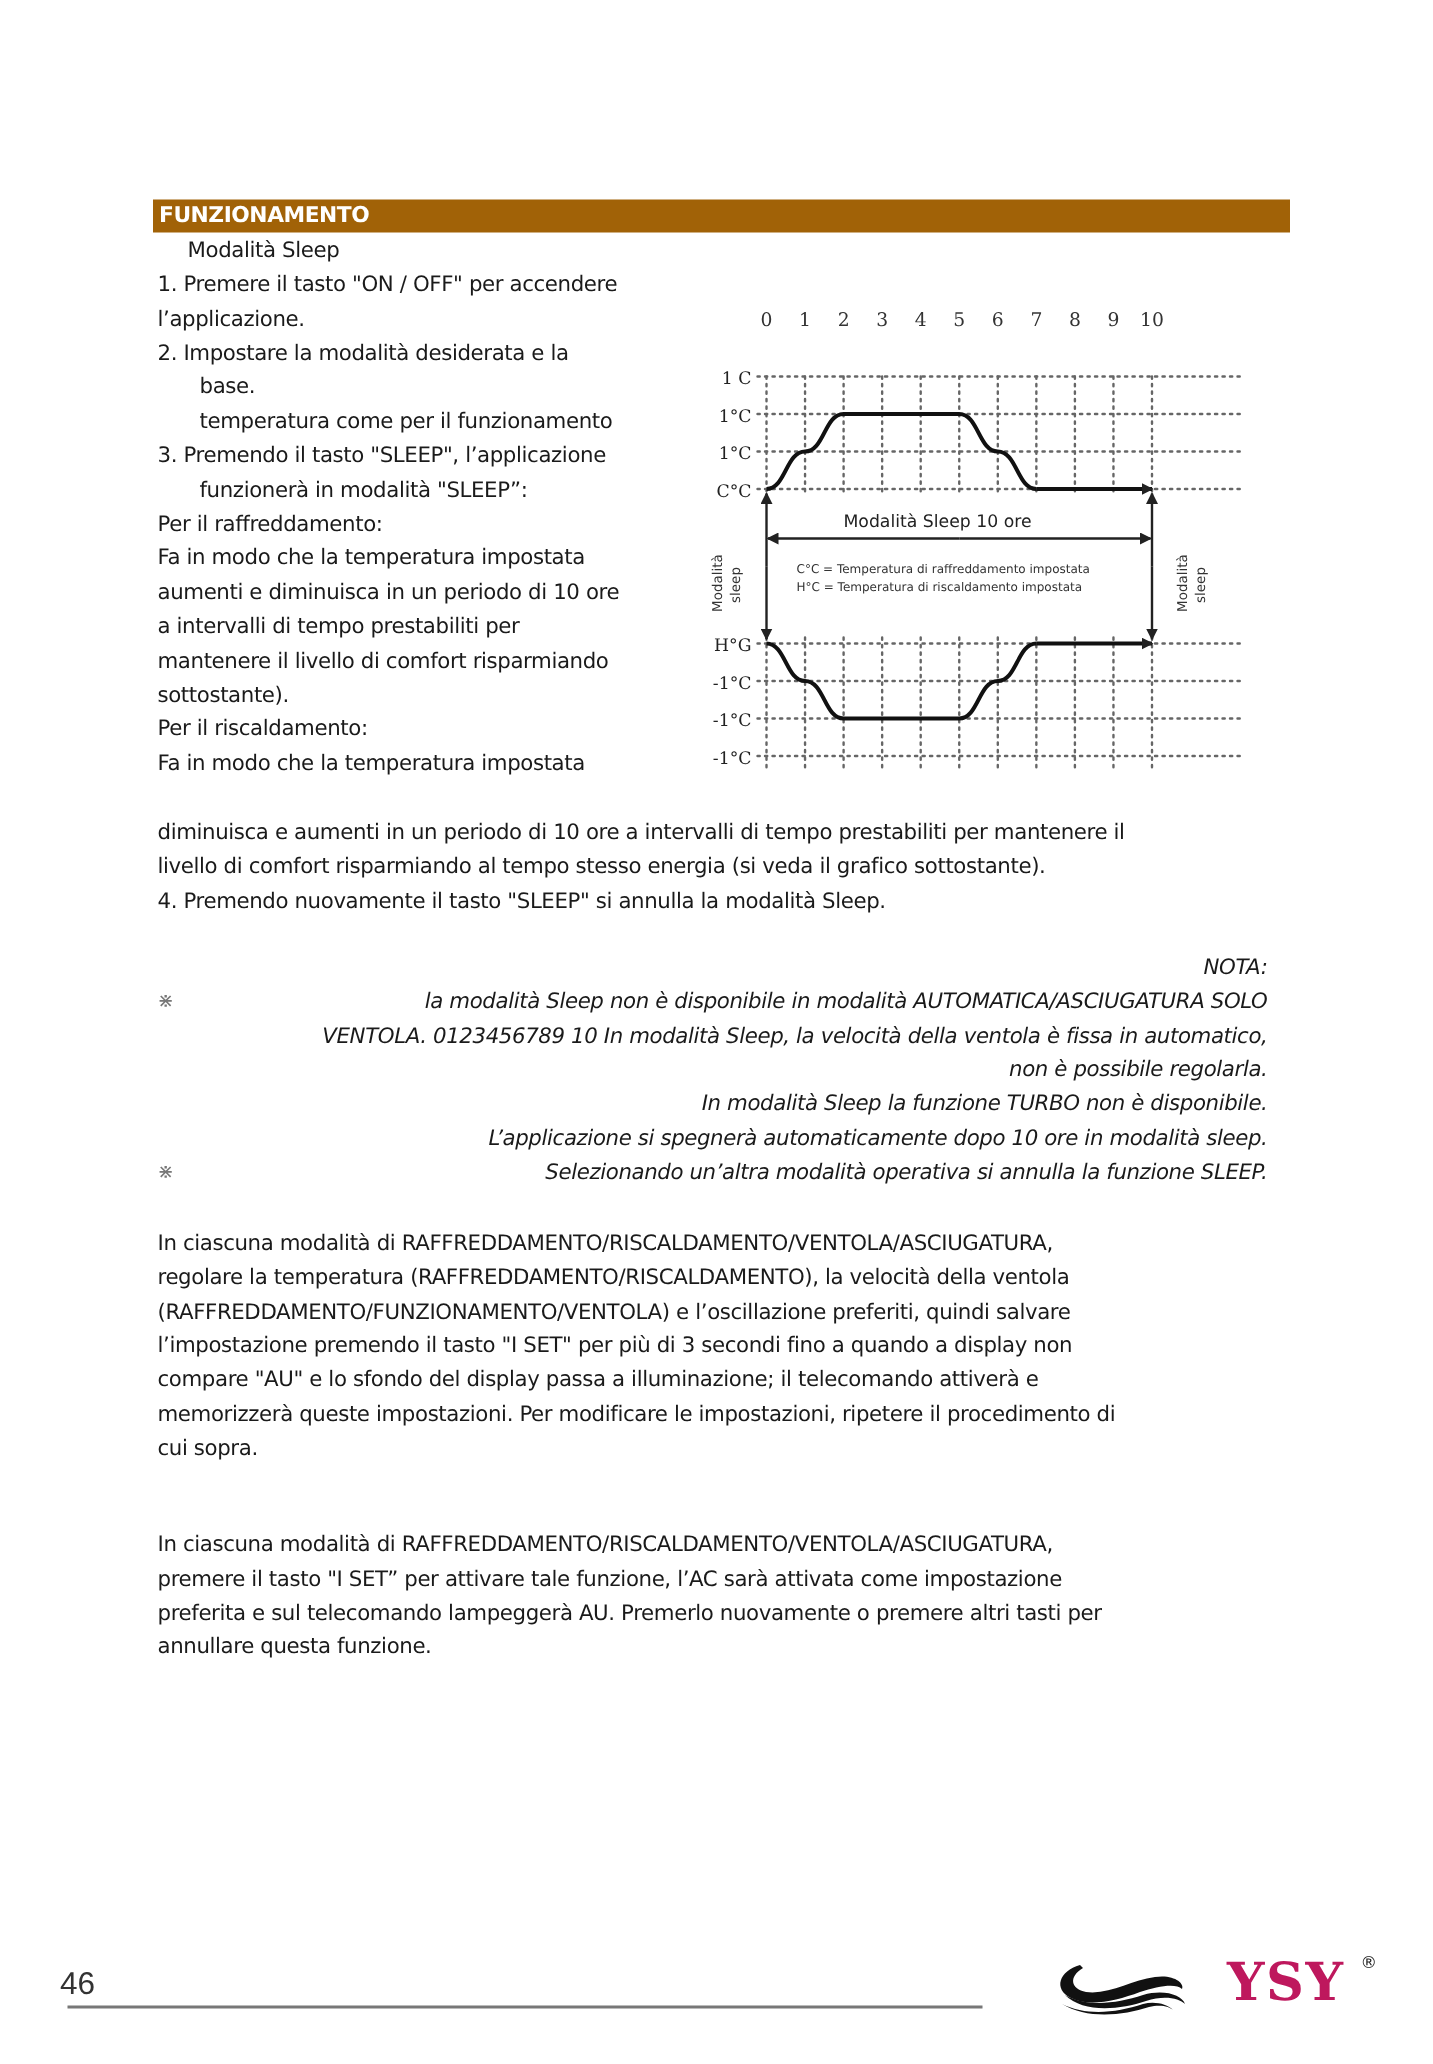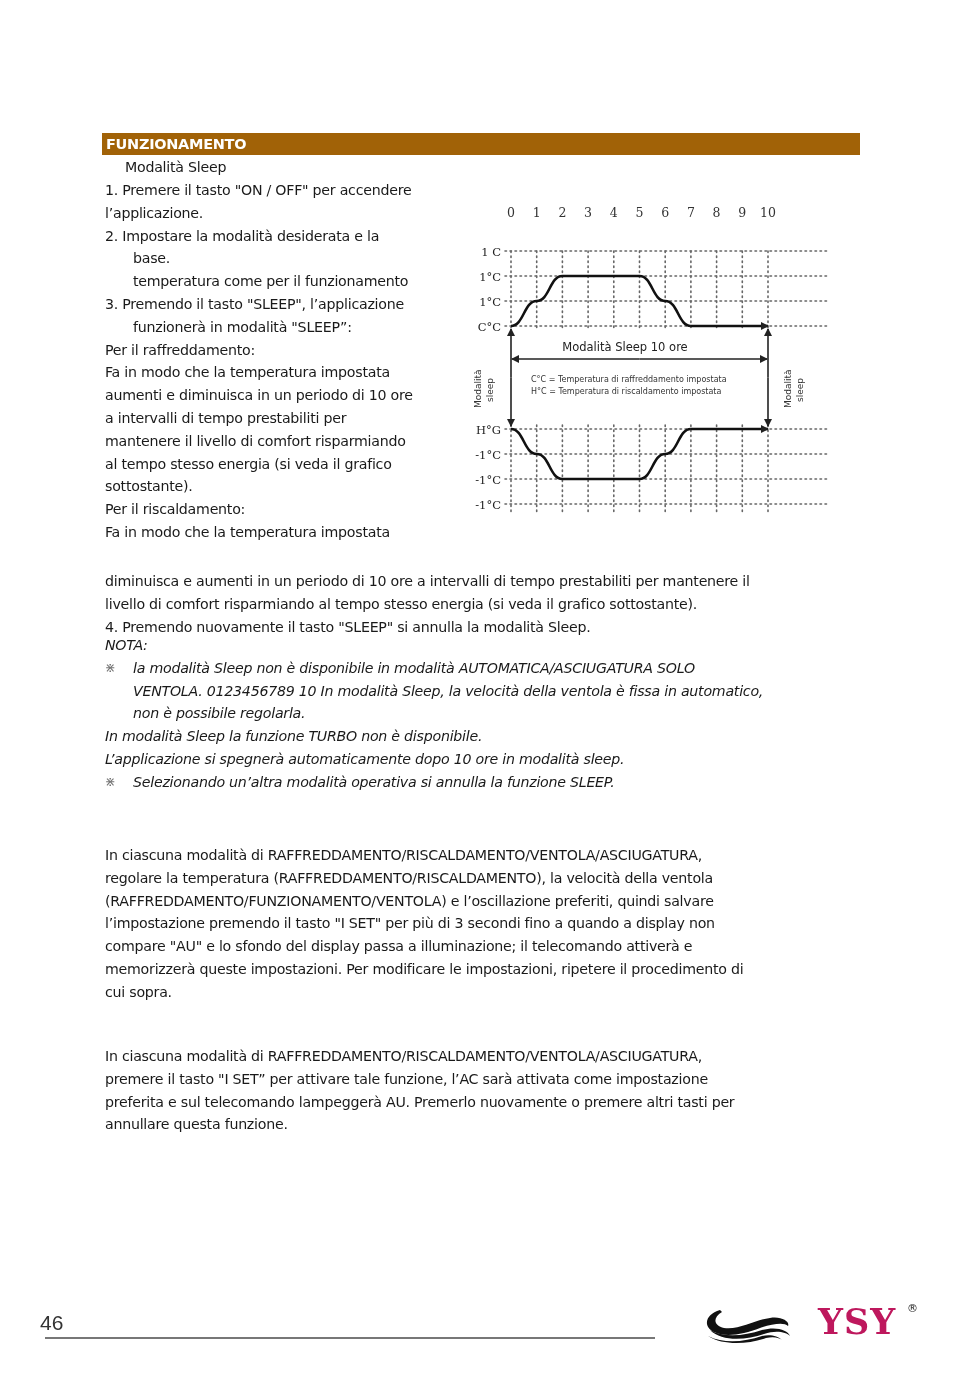--- a/index.html
+++ b/index.html
@@ -6,24 +6,24 @@
   body { width: 955px; height: 1376px; position: relative; overflow: hidden;
          font-family: "Liberation Sans", "DejaVu Sans", sans-serif; color: #1a1a1a; }
   .page { position: absolute; left: 0; top: 0; width: 955px; height: 1376px; }
   .text { font-family: "DejaVu Sans", sans-serif; font-size: 14.2px; letter-spacing: -0.25px; line-height: 22.8px; color: #1a1a1a; }
   .section-bar { position: absolute; left: 102px; top: 133px; width: 739px; height: 22px; background: #a16207; padding-left: 19px; }
   .section-bar span { position: absolute; left: 4px; top: 1px; color: #fff; font-family: "DejaVu Sans", sans-serif; font-weight: bold; font-size: 14.5px; letter-spacing: -0.3px; line-height: 20px; }
   .sub-title { position: absolute; left: 105px; top: 156px; font-weight: normal; margin-left: 20px; }
   .col-left { position: absolute; left: 105px; top: 179px; width: 360px; }
   .col-left p { margin: 0; }
   .indent { padding-left: 28px; }
-  .full { position: absolute; left: 105px; width: 740px; margin-top: 26px; }
+  .full { position: absolute; left: 105px; width: 740px; }
   .full p { margin: 0; }
   .nota { position: absolute; left: 105px; top: 634px; width: 740px; font-style: italic; }
-  .nota p { margin: 0; }
+  .nota p { margin: 0; text-align: right; }
   .nota .bullet { position: relative; padding-left: 28px; }
   .nota .mark { position: absolute; left: 0; top: 0; color: #777; font-style: normal; font-size: 13px; }
   .bold { font-weight: bold; }
   .chart { position: absolute; left: 465px; top: 195px; width: 370px; height: 335px; }
   .footer-num { position: absolute; left: 40px; top: 1311px; font-family: "Liberation Sans", sans-serif; font-size: 21px; color: #333; }
   .footer-line { position: absolute; left: 45px; top: 1337px; width: 610px; height: 2px; background: #777; }
   .logo { position: absolute; left: 700px; top: 1300px; width: 230px; height: 48px; }
   .logo-text { position: absolute; left: 818px; top: 1301px; font-family: "DejaVu Serif", serif; font-weight: bold; font-size: 35px; color: #be185d; letter-spacing: 1px; }
   .logo-reg { position: absolute; left: 907px; top: 1302px; font-family: "DejaVu Sans", sans-serif; font-size: 11px; color: #222; }
 </style>
@@ -44,21 +44,20 @@
     <p>2. Impostare la modalità desiderata e la</p>
     <p class="indent">base.</p>
     <p class="indent">temperatura come per il funzionamento</p>
     <p>3. Premendo il tasto "SLEEP", l’applicazione</p>
     <p class="indent">funzionerà in modalità "SLEEP”:</p>
     <p>Per il raffreddamento:</p>
     <p>Fa in modo che la temperatura impostata</p>
     <p>aumenti e diminuisca in un periodo di 10 ore</p>
     <p>a intervalli di tempo prestabiliti per</p>
     <p>mantenere il livello di comfort risparmiando</p>
-    <p>al tempo stesso energia (si veda il grafico</p>
     <p>sottostante).</p>
     <p>Per il riscaldamento:</p>
     <p>Fa in modo che la temperatura impostata</p>
   </div>
 
   <div class="full text" style="top:544px">
     <p>diminuisca e aumenti in un periodo di 10 ore a intervalli di tempo prestabiliti per mantenere il</p>
     <p>livello di comfort risparmiando al tempo stesso energia (si veda il grafico sottostante).</p>
     <p>4. Premendo nuovamente il tasto "SLEEP" si annulla la modalità Sleep.</p>
   </div>

